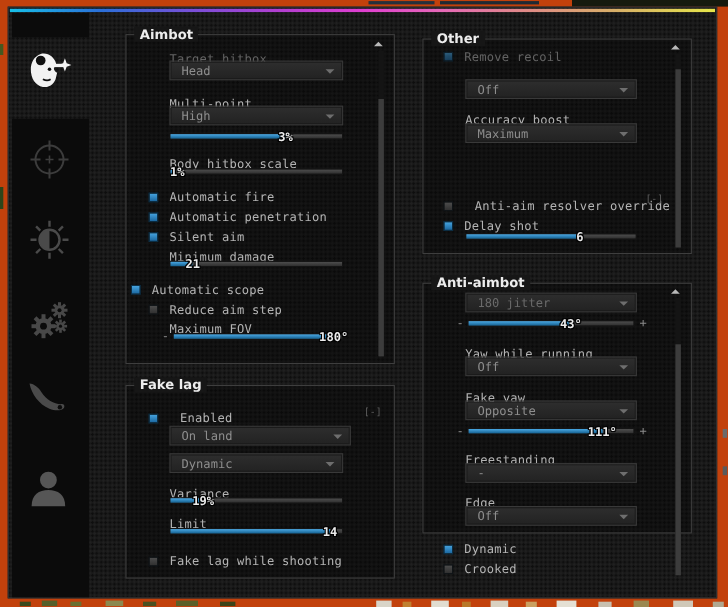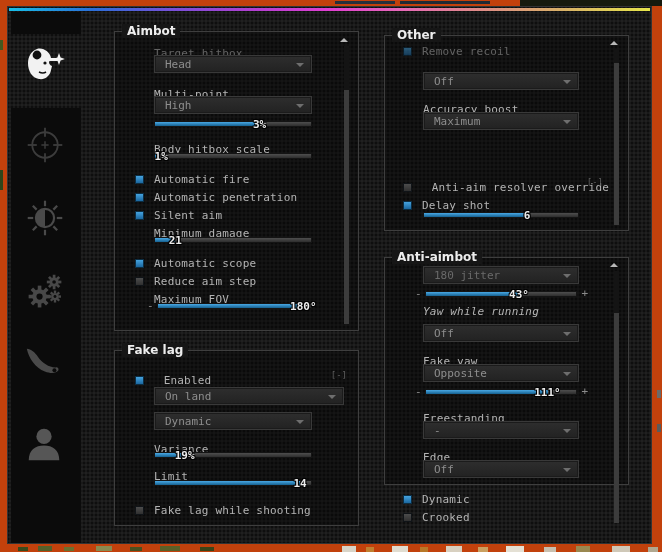--- a/index.html
+++ b/index.html
@@ -231,21 +231,21 @@
       <div class="row" style="left:20px;top:136px;"><span class="cb on"></span><span class="lbl">Automatic fire</span></div>
       <div class="row" style="left:20px;top:154px;"><span class="cb on"></span><span class="lbl">Automatic penetration</span></div>
       <div class="row" style="left:20px;top:172px;text-align:center;"><span class="cb on"></span><span class="lbl">Silent aim</span></div>
 
       <div class="row" style="left:39px;top:190px;"><span class="lbl">Minimum damage</span></div>
       <div class="slider" style="left:39px;top:205px;width:158px;">
         <div class="fill" style="width: 13%;"></div>
         <span class="sval" style="left: 13%;">21</span>
       </div>
 
-      <div class="row" style="left:20px;top:220px;"><span class="cb on"></span><span class="lbl">Automatic scope</span></div>
+      <div class="row" style="left:4px;top:220px;"><span class="cb on"></span><span class="lbl">Automatic scope</span></div>
       <div class="row" style="left:20px;top:238px;"><span class="cb"></span><span class="lbl">Reduce aim step</span></div>
 
       <div class="row" style="left:39px;top:256px;"><span class="lbl">Maximum FOV</span></div>
       <div class="slider" style="left:42px;top:271px;width:155px;">
         <span class="sminus">-</span>
         <div class="fill" style="width: 95%;"></div>
         <span class="sval" style="left: 95%;">180°</span>
       </div>
 
       <span class="sb-arrow" style="right:10px;top:6px;"></span>
@@ -256,21 +256,21 @@
 
     <div class="panel" style="left:106px;top:343px;width:245px;height:176px;">
       <span class="ptitle">Fake lag</span>
 
       <div class="row" style="left:20px;top:18px;width:212px;">
         <span class="cb on"></span>
         <span class="lbl">Enabled</span>
         <span class="hk" style="right:0;">[-]</span>
       </div>
 
-      <div class="dd" style="left:39px;top:36px;width:190px;"><span>On land</span><span class="arr"></span></div>
+      <div class="dd" style="left:39px;top:36px;width:165px;"><span>On land</span><span class="arr"></span></div>
       <div class="dd" style="left:39px;top:61px;width:158px;"><span>Dynamic</span><span class="arr"></span></div>
 
       <div class="row" style="left:39px;top:87px;"><span class="lbl">Variance</span></div>
       <div class="slider" style="left:39px;top:101px;width:158px;">
         <div class="fill" style="width: 19%;"></div>
         <span class="sval" style="left: 19%;">19%</span>
       </div>
 
       <div class="row" style="left:39px;top:114px;"><span class="lbl">Limit</span></div>
       <div class="slider" style="left:39px;top:129px;width:158px;">
@@ -314,21 +314,21 @@
 
       <div class="dd dim" style="left:38px;top:8px;width:156px;"><span>180 jitter</span><span class="arr"></span></div>
 
       <div class="slider" style="left:40px;top:33px;width:152px;">
         <span class="sminus">-</span>
         <div class="fill" style="width: 62%;"></div>
         <span class="sval" style="left: 62%;">43°</span>
         <span class="splus">+</span>
       </div>
 
-      <div class="row" style="left:38px;top:42px;font-style:italic;"><span class="lbl">Yaw while running</span></div>
+      <div class="row" style="left:38px;top:52px;"><span class="lbl">Yaw while running</span></div>
       <div class="dd" style="left:38px;top:66px;width:156px;"><span>Off</span><span class="arr"></span></div>
 
       <div class="row" style="left:38px;top:92px;"><span class="lbl">Fake yaw</span></div>
       <div class="dd" style="left:38px;top:106px;width:156px;"><span>Opposite</span><span class="arr"></span></div>
 
       <div class="slider" style="left:40px;top:131px;width:152px;">
         <span class="sminus">-</span>
         <div class="fill" style="width: 81%;"></div>
         <span class="sval" style="left: 81%;">111°</span>
         <span class="splus">+</span>

